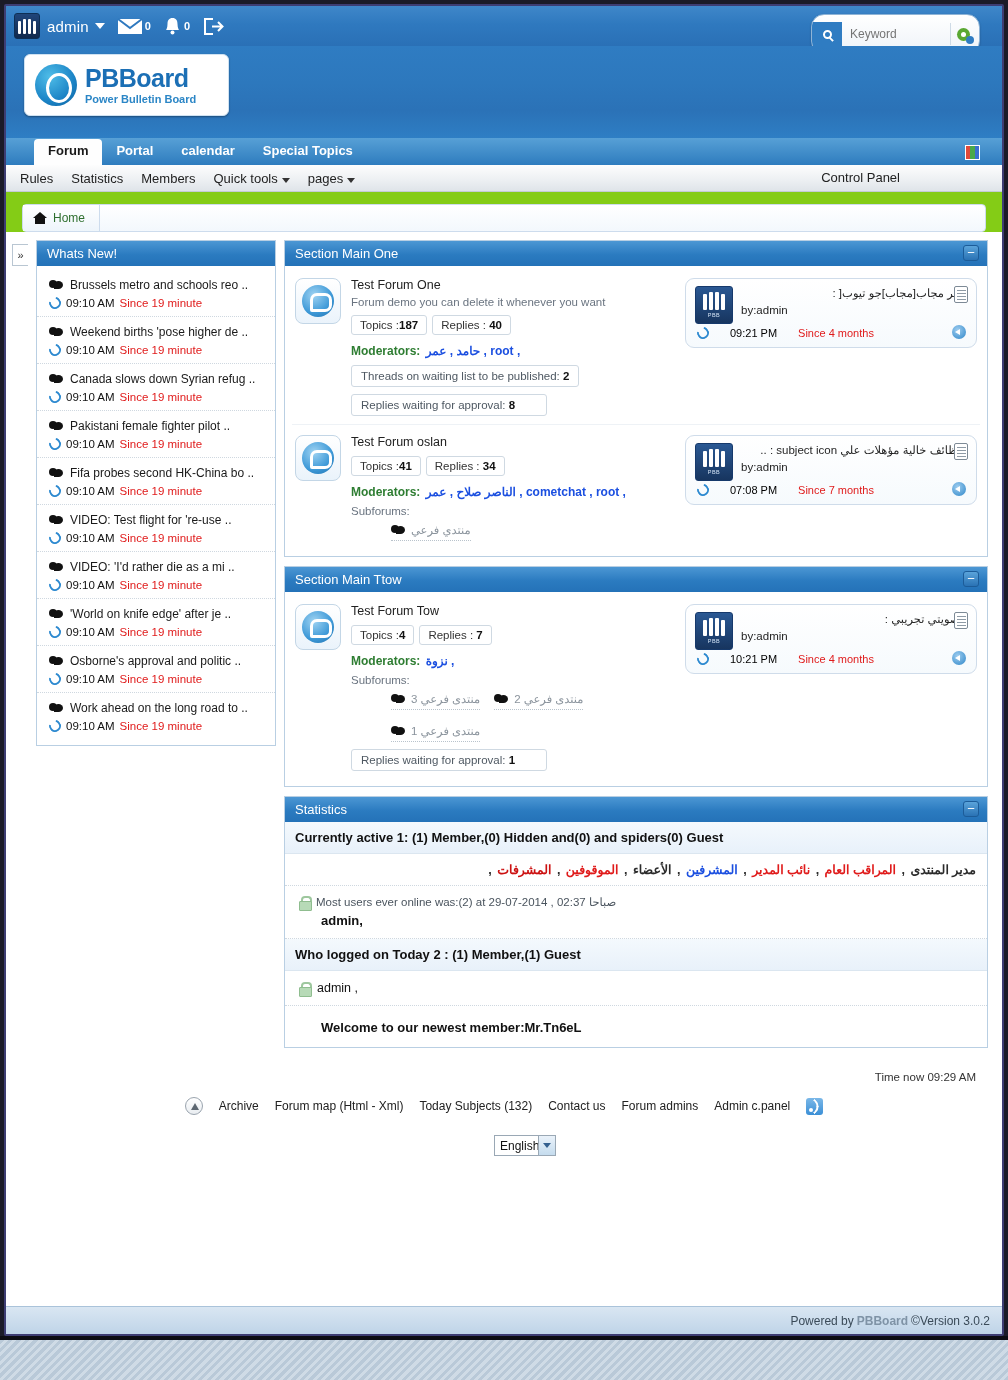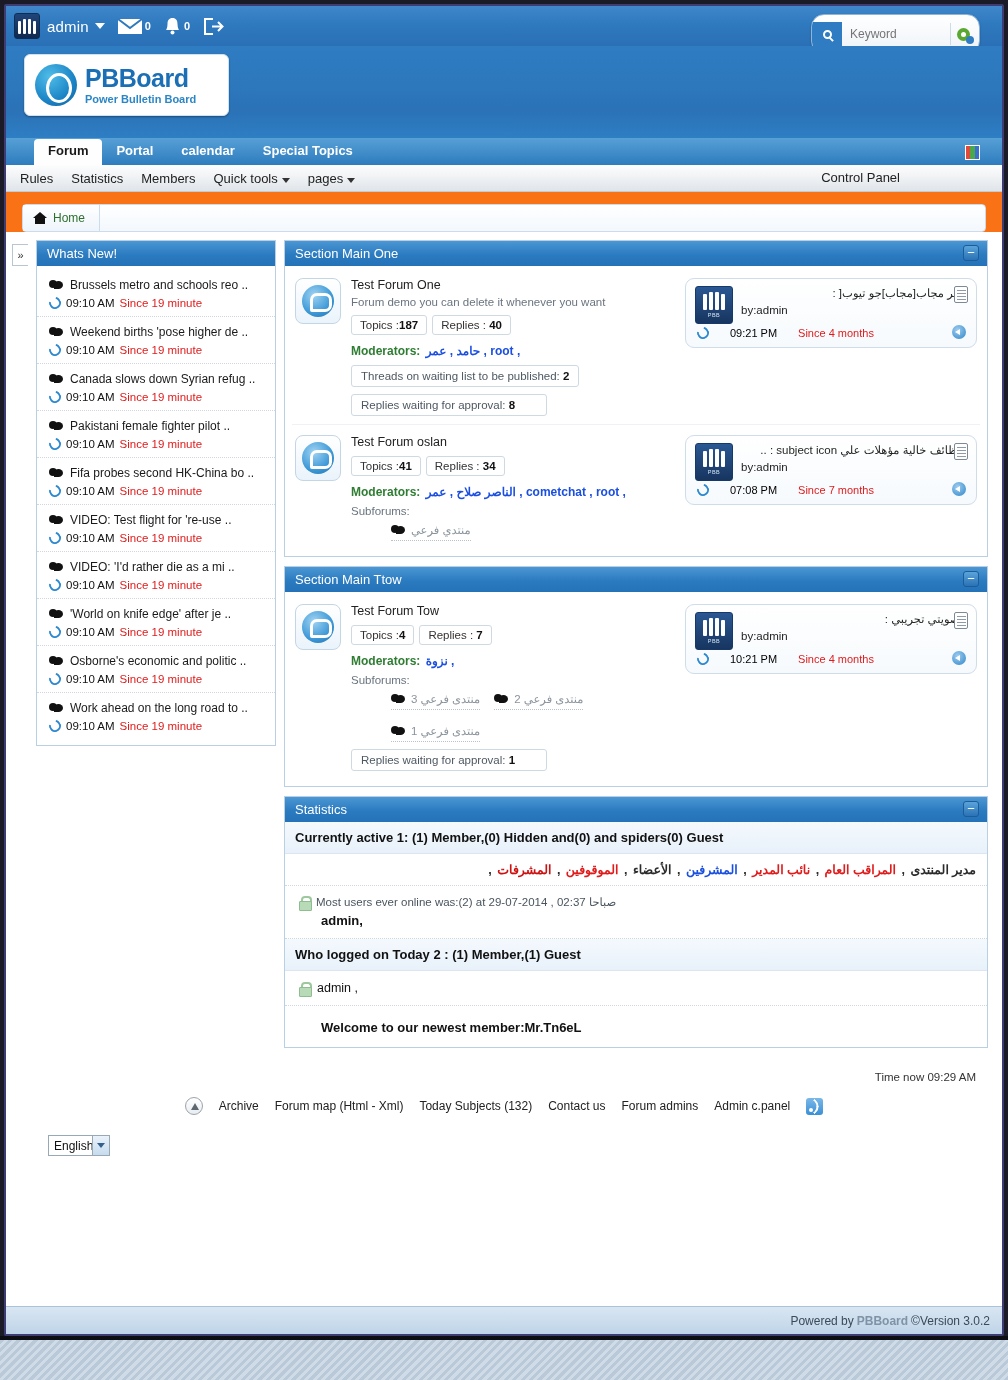--- a/index.html
+++ b/index.html
@@ -94,21 +94,21 @@
     position:absolute; right:102px; top:5px; font-size:13px; color:#222;
   }
   .grid-ico {
     position:absolute; right:22px; top:-20px; width:15px; height:15px;
     background:
       linear-gradient(90deg,#e04a3a 0 33%,#4aa84a 33% 66%,#3a6fd0 66% 100%);
     border:1px solid #fff;
   }
 
   
-  .crumbwrap { padding:12px 16px 0 16px; background:#f97316; }
+  .crumbwrap { padding:12px 16px 0 16px; background:#84cc16; }
   .crumbbar {
     height:28px; border:1px solid #cddced; border-radius:4px;
     background:linear-gradient(180deg,#ffffff,#f3f8fd);
     display:flex; align-items:center;
   }
   .crumb {
     display:flex;align-items:center;gap:6px;height:26px;padding:0 14px 0 10px;
     border-right:1px solid #cddced; font-size:12px; color:#2f6f2f; position:relative;
     background:linear-gradient(180deg,#ffffff,#eef5fb);
   }
@@ -272,21 +272,21 @@
     display:flex; align-items:center; justify-content:center; gap:16px;
     padding:14px 0 16px; font-size:12px; color:#222;
   }
   .up-ico { width:18px;height:18px;border-radius:50%;border:1px solid #9aa4ae; background:linear-gradient(180deg,#fff,#e9edf1); position:relative;}
   .up-ico::after{content:"";position:absolute;left:5px;top:5px;width:0;height:0;border-left:4px solid transparent;border-right:4px solid transparent;border-bottom:7px solid #5d6771;}
   .rss-ico { width:17px;height:17px;border-radius:3px;background:linear-gradient(180deg,#7bb8e8,#3b8fd6); position:relative;}
   .rss-ico::after{content:"";position:absolute;left:3px;bottom:3px;width:4px;height:4px;border-radius:50%;background:#fff;
     box-shadow: 0 0 0 0 #fff;}
   .rss-ico::before{content:"";position:absolute;left:3px;bottom:3px;width:9px;height:9px;border:2px solid #fff;border-radius:0 9px 0 0;border-left:none;border-bottom:none;transform:rotate(45deg);}
 
-  .langrow { padding:4px 0 0 42px; }
+  .langrow { padding:4px 0 0 42px;text-align:center; }
   .langsel {
     width:62px; height:21px; border:1px solid #9aa8b5; background:#fff;
     font-size:12px; font-family:"Liberation Sans",sans-serif; color:#111;
     display:inline-flex; align-items:center; padding-left:5px; position:relative; cursor:pointer;
   }
   .langsel .arrowbox {
     position:absolute; right:0; top:0; width:17px; height:19px;
     background:linear-gradient(180deg,#eaf2fa,#c5dcee); border-left:1px solid #9aa8b5;
     display:flex;align-items:center;justify-content:center;
   }
@@ -502,21 +502,21 @@
                   </div>
                   <div class="wn-meta">
                     <span class="clock-ico"></span>
                     <span>09:10 AM</span>
                     <span class="red">Since 19 minute</span>
                   </div>
                 </div>
                 <div class="wn-item">
                   <div class="wn-title">
                     <span class="bub-ico"></span>
-                    <span>Osborne's economic and politic ..</span>
+                    <span>Osborne's approval and politic ..</span>
                   </div>
                   <div class="wn-meta">
                     <span class="clock-ico"></span>
                     <span>09:10 AM</span>
                     <span class="red">Since 19 minute</span>
                   </div>
                 </div>
                 <div class="wn-item">
                   <div class="wn-title">
                     <span class="bub-ico"></span>

